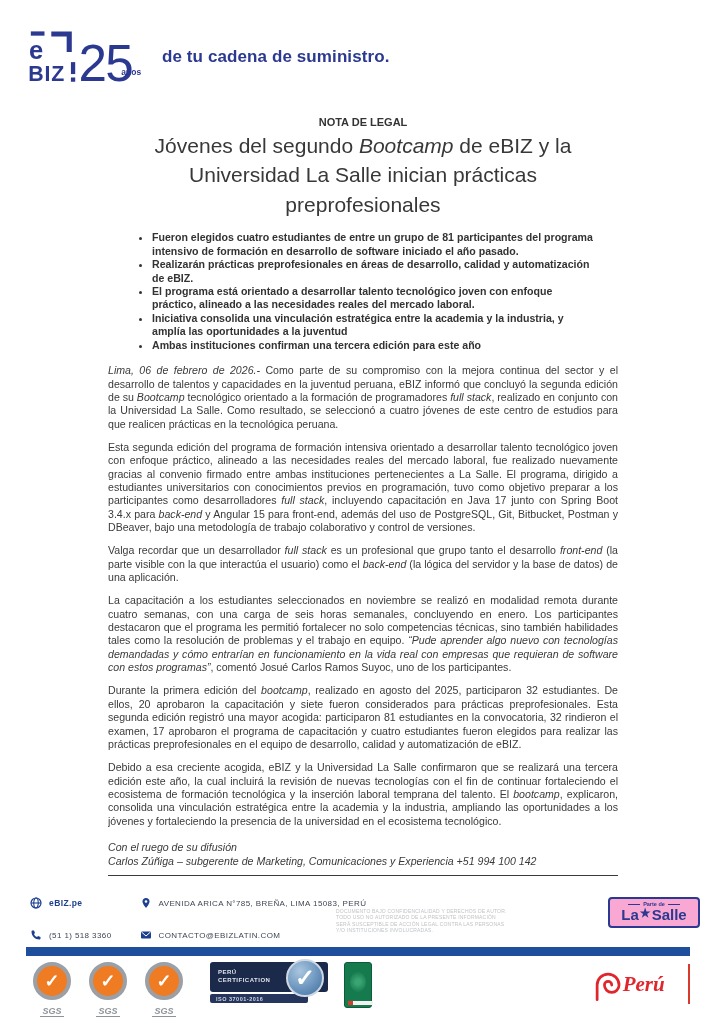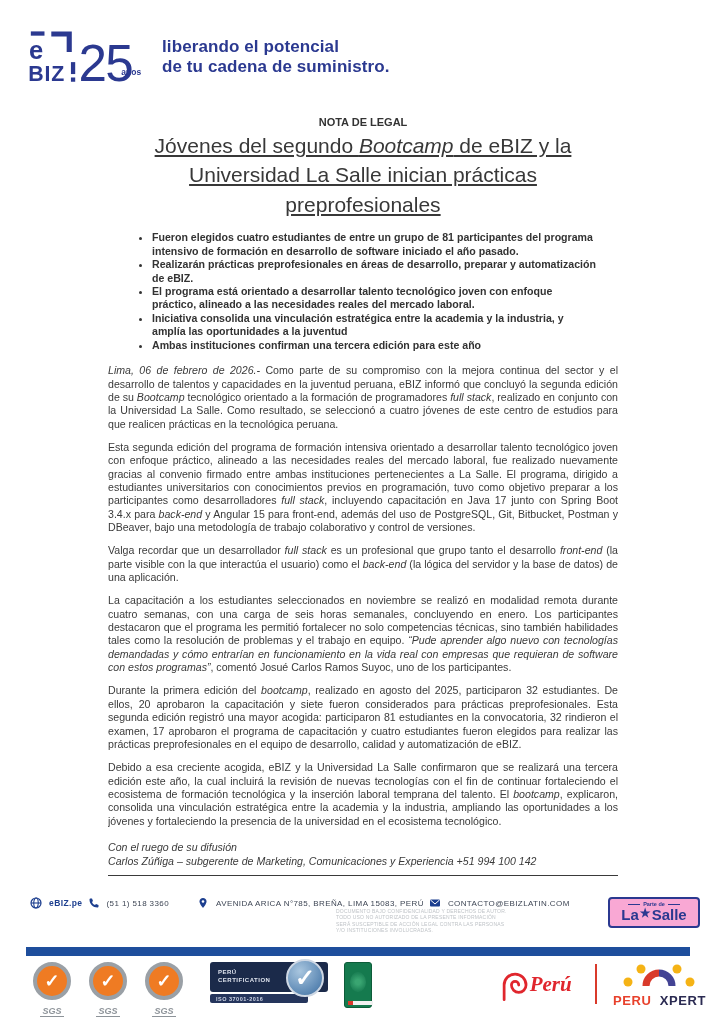--- a/index.html
+++ b/index.html
@@ -6,31 +6,31 @@
   .page{width:724px;height:1024px;position:relative;background:#ffffff;
         font-family:"Liberation Sans",sans-serif;color:#3a3a3a;overflow:hidden;margin:0 auto;}
 
   
   .brand{position:absolute;top:26px;left:24px;display:flex;align-items:center;gap:10px;}
   .tagline{color:#2b3990;font-weight:bold;font-size:17px;line-height:1.18;letter-spacing:.1px;}
 
   
   .doc{position:absolute;top:116px;left:108px;width:510px;height:768px;overflow:hidden;}
   .kicker{text-align:center;font-weight:bold;font-size:11px;margin:0 0 3px;color:#333;}
-  .title{font-weight:400;font-size:21px;line-height:1.4;text-align:center;margin:0 1px 12px;color:#383838;text-decoration:underline;}
+  .title{font-weight:400;font-size:21px;line-height:1.4;text-align:center;margin:0 1px 12px;color:#383838;}
   .bullets{margin:0 0 12px;padding:0 22px 0 44px;list-style:disc;}
   .bullets li{font-weight:bold;font-size:10.6px;line-height:1.27;margin:0;color:#333;}
   .para{font-size:10.6px;line-height:1.26;text-align:justify;margin:0 0 10px;}
   .it{font-style:italic;}
   .signoff{font-style:italic;font-size:10.6px;line-height:1.3;margin-top:13px;}
   .rule{border:none;border-top:1.2px solid #3a3a3a;margin:7px 0 0;}
 
   
   .contacts{position:absolute;left:30px;top:897px;display:flex;gap:28px;}
-  .c-col{display:flex;flex-direction:row;gap:5px;}
+  .c-col{display:flex;flex-direction:column;gap:20px;}
   .c-row{display:flex;align-items:center;gap:7px;font-size:8px;letter-spacing:.4px;color:#3e4655;}
   .c-row .site{font-weight:bold;color:#1d3f8f;font-size:8.5px;}
   .c-ic{width:12px;height:12px;flex:0 0 auto;}
 
   .legal{position:absolute;left:336px;top:908px;font-size:5px;line-height:6.3px;
          color:#bfc3c7;letter-spacing:.2px;}
 
   .lasalle{position:absolute;right:24px;top:897px;width:80px;border:2px solid #2b3990;
            border-radius:4px;background:#f9a8d4;padding:2px 4px 3px;text-align:center;}
   .ls-top{display:flex;align-items:center;justify-content:center;gap:3px;
@@ -85,32 +85,31 @@
       <rect x="8" y="6" width="16" height="5" fill="#2b3990"></rect>
       <text x="6" y="38" font-size="30" font-weight="bold" fill="#2b3990" font-family="Liberation Sans, sans-serif">e</text>
       <polyline points="32,9 53,9 53,30" fill="none" stroke="#2b3990" stroke-width="6"></polyline>
       <text x="5" y="64" font-size="25" font-weight="bold" letter-spacing="1" fill="#2b3990" font-family="Liberation Sans, sans-serif">BIZ</text>
       <rect x="55" y="42" width="5" height="14" fill="#2b3990"></rect>
       <rect x="55" y="60" width="5" height="5" fill="#2b3990"></rect>
       <text x="64" y="64" font-size="60" font-weight="400" letter-spacing="-2" fill="#2b3990" font-family="Liberation Sans, sans-serif">25</text>
       <text x="114" y="57" font-size="10" font-weight="bold" fill="#2b3990" font-family="Liberation Sans, sans-serif">años</text>
     </svg>
     <div class="tagline">
-      <div>liberando el potencial</div>
       <div>de tu cadena de suministro.</div>
     </div>
   </header>
 
   <main class="doc">
     <div class="kicker">NOTA DE LEGAL</div>
     <h1 class="title"><span>Jóvenes del segundo </span><span class="it">Bootcamp</span><span> de eBIZ y la Universidad La Salle inician prácticas preprofesionales</span></h1>
 
     <ul class="bullets">
       <li>Fueron elegidos cuatro estudiantes de entre un grupo de 81 participantes del programa intensivo de formación en desarrollo de software iniciado el año pasado.</li>
-      <li>Realizarán prácticas preprofesionales en áreas de desarrollo, preparar y automatización de eBIZ.</li>
+      <li>Realizarán prácticas preprofesionales en áreas de desarrollo, calidad y automatización de eBIZ.</li>
       <li>El programa está orientado a desarrollar talento tecnológico joven con enfoque práctico, alineado a las necesidades reales del mercado laboral.</li>
       <li>Iniciativa consolida una vinculación estratégica entre la academia y la industria, y amplía las oportunidades a la juventud</li>
       <li>Ambas instituciones confirman una tercera edición para este año</li>
     </ul>
 
     <p class="para"><span class="it">Lima, 06 de febrero de 2026.-</span><span> Como parte de su compromiso con la mejora continua del sector y el desarrollo de talentos y capacidades en la juventud peruana, eBIZ informó que concluyó la segunda edición de su </span><span class="it">Bootcamp</span><span> tecnológico orientado a la formación de programadores </span><span class="it">full stack</span><span>, realizado en conjunto con la Universidad La Salle. Como resultado, se seleccionó a cuatro jóvenes de este centro de estudios para que realicen prácticas en la tecnológica peruana.</span></p>
     <p class="para"><span>Esta segunda edición del programa de formación intensiva orientado a desarrollar talento tecnológico joven con enfoque práctico, alineado a las necesidades reales del mercado laboral, fue realizado nuevamente gracias al convenio firmado entre ambas instituciones pertenecientes a La Salle. El programa, dirigido a estudiantes universitarios con conocimientos previos en programación, tuvo como objetivo preparar a los participantes como desarrolladores </span><span class="it">full stack</span><span>, incluyendo capacitación en Java 17 junto con Spring Boot 3.4.x para </span><span class="it">back-end</span><span> y Angular 15 para front-end, además del uso de PostgreSQL, Git, Bitbucket, Postman y DBeaver, bajo una metodología de trabajo colaborativo y control de versiones.</span></p>
     <p class="para"><span>Valga recordar que un desarrollador </span><span class="it">full stack</span><span> es un profesional que grupo tanto el desarrollo </span><span class="it">front-end</span><span> (la parte visible con la que interactúa el usuario) como el </span><span class="it">back-end</span><span> (la lógica del servidor y la base de datos) de una aplicación.</span></p>
     <p class="para"><span>La capacitación a los estudiantes seleccionados en noviembre se realizó en modalidad remota durante cuatro semanas, con una carga de seis horas semanales, concluyendo en enero. Los participantes destacaron que el programa les permitió fortalecer no solo competencias técnicas, sino también habilidades tales como la resolución de problemas y el trabajo en equipo. </span><span class="it">“Pude aprender algo nuevo con tecnologías demandadas y cómo entrarían en funcionamiento en la vida real con empresas que requieran de software con estos programas”</span><span>, comentó Josué Carlos Ramos Suyoc, uno de los participantes.</span></p>
     <p class="para"><span>Durante la primera edición del </span><span class="it">bootcamp</span><span>, realizado en agosto del 2025, participaron 32 estudiantes. De ellos, 20 aprobaron la capacitación y siete fueron considerados para prácticas preprofesionales. Esta segunda edición registró una mayor acogida: participaron 81 estudiantes en la convocatoria, 32 rindieron el examen, 17 aprobaron el programa de capacitación y cuatro estudiantes fueron elegidos para realizar las prácticas preprofesionales en el equipo de desarrollo, calidad y automatización de eBIZ.</span></p>
@@ -219,29 +218,15 @@
 
     <div class="spacer"></div>
 
     <svg class="marcaperu" width="84" height="44" viewBox="0 0 92 46" aria-hidden="true">
       <path d="M26 22 a4 4 0 1 0 -8 0 a8 8 0 1 0 16 0 a12 12 0 1 0 -24 0 l0 16" fill="none" stroke="#e0262d" stroke-width="3" stroke-linecap="round"></path>
       <text x="38" y="29" font-size="23" font-style="italic" font-weight="bold" fill="#e0262d" font-family="Liberation Serif, serif">Perú</text>
     </svg>
 
     <div class="logo-div"></div>
 
-    <div class="xpert">
-      <svg width="86" height="28" viewBox="0 0 86 28" aria-hidden="true">
-        <circle cx="12" cy="20" r="4.5" fill="#f5b315"></circle>
-        <circle cx="25" cy="7" r="4.5" fill="#f5b315"></circle>
-        <circle cx="61" cy="7" r="4.5" fill="#f5b315"></circle>
-        <circle cx="74" cy="20" r="4.5" fill="#f5b315"></circle>
-        <path d="M30 24 A13 13 0 0 1 43 11" fill="none" stroke="#d93a2b" stroke-width="7"></path>
-        <path d="M43 11 A13 13 0 0 1 56 24" fill="none" stroke="#434394" stroke-width="7"></path>
-      </svg>
-      <div class="xpert-label">
-        <span class="xp-l">PERU</span>
-        <span class="xp-r" style="margin-left: 4px;">XPERT</span>
-      </div>
-    </div>
   </div>
 
 </div>
 
 </body></html>

